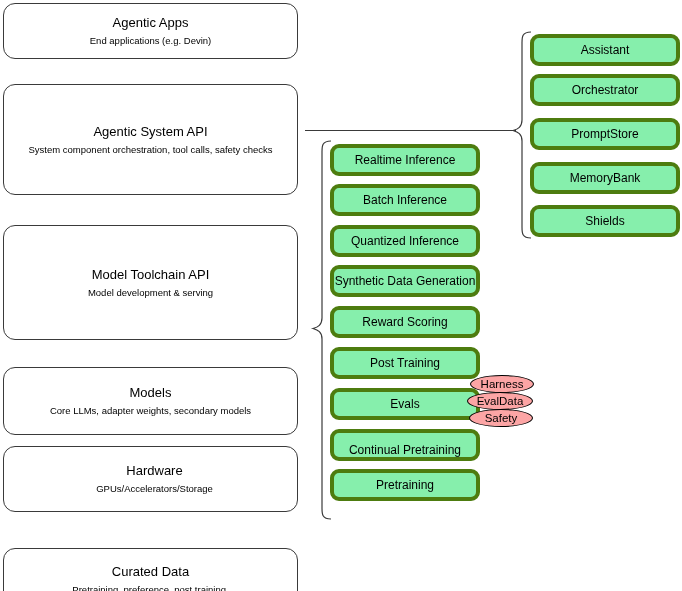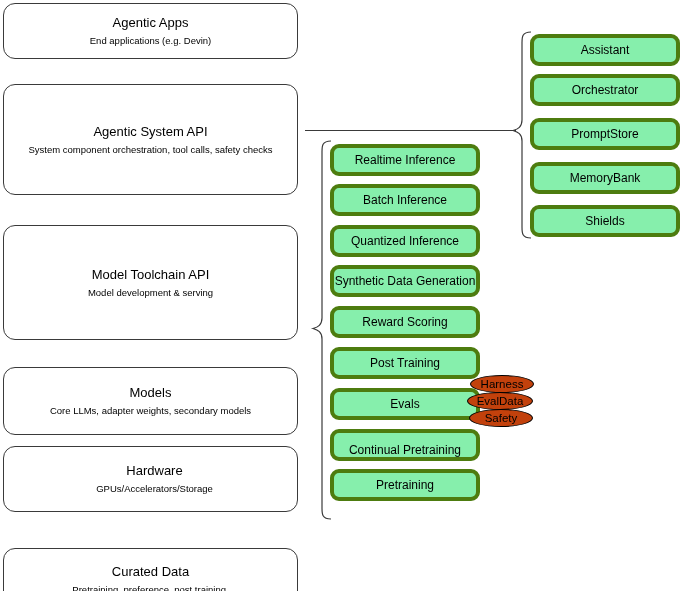--- a/index.html
+++ b/index.html
@@ -70,21 +70,21 @@
 
   .mid { left: 330px; width: 150px; height: 32px; }
   .right { left: 530px; width: 150px; height: 32px; }
 
   
   .tag {
     position: absolute;
     box-sizing: border-box;
     border: 1.4px solid #000;
     border-radius: 50% / 50%;
-    background: #c2410c;
+    background: #fca5a5;
     display: flex;
     align-items: center;
     justify-content: center;
     z-index: 5;
   }
   .tag span {
     font-size: 11.5px;
     line-height: 13px;
     color: #000;
     white-space: nowrap;

